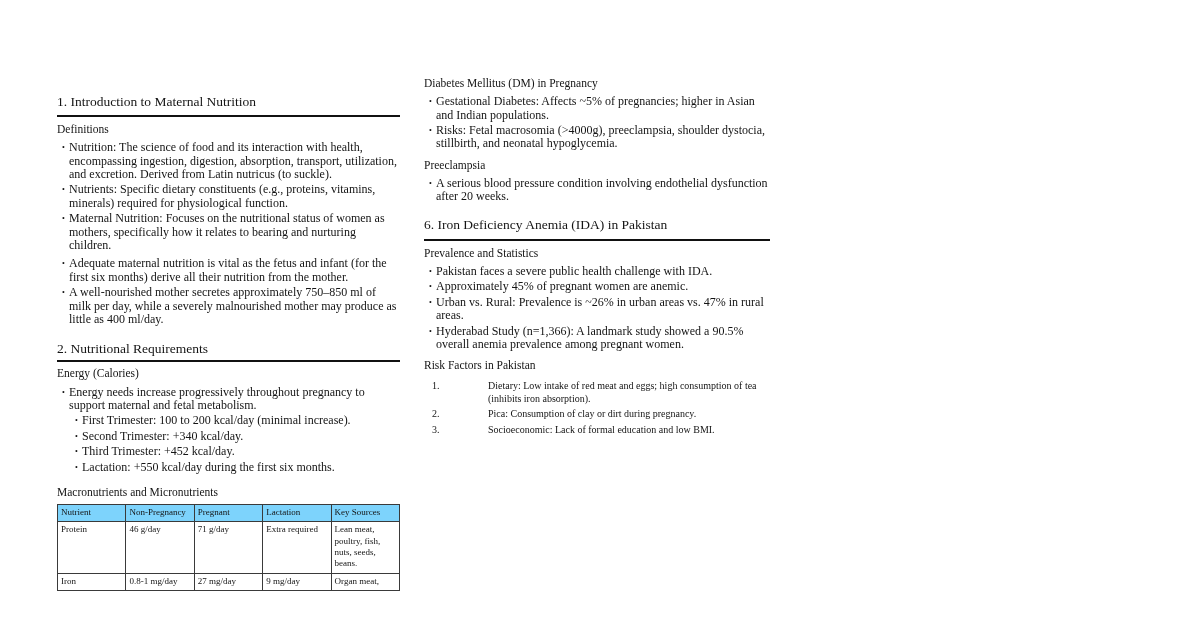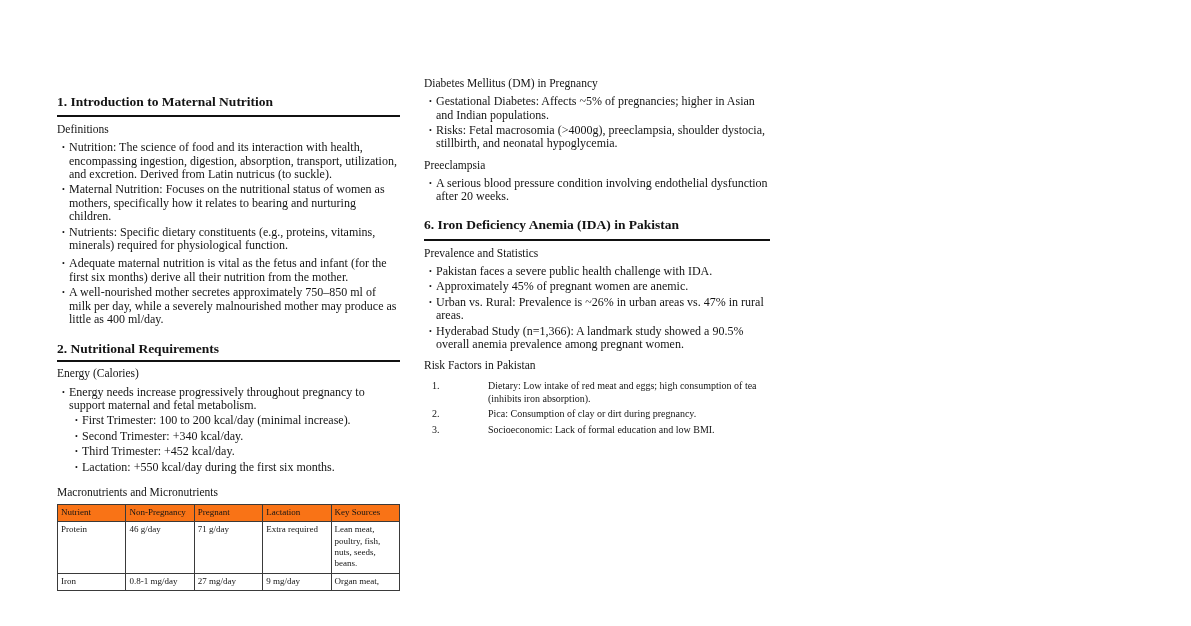--- a/index.html
+++ b/index.html
@@ -10,21 +10,21 @@
     overflow: hidden;
     position: relative;
     font-family: "Liberation Serif", serif;
     color: #141414;
   }
   .col { position: absolute; top: 72px; }
   .col-left  { left: 57px;  width: 343px; }
   .col-right { left: 424px; width: 346px; }
 
   h1.sec-title {
-    font-size: 13.5px; font-weight: 700;
+    font-size: 13.5px; font-weight: 400;
     line-height: 16.9px;
     margin: 0; padding: 0 0 4px 0;
     border-bottom: 2px solid #111111;
   }
   .col-left  h1.first  { margin-top: 22px; }
   .col-left  h1.mid    { margin-top: 15px; padding-bottom: 2px; }
   .col-right h1.mid    { margin-top: 13px; padding-bottom: 5px; }
 
   h2.sub-heading {
     font-size: 11.5px; font-weight: 400;
@@ -83,34 +83,34 @@
     font-size: 9px; line-height: 11.3px;
   }
   table.nutrient-table th, table.nutrient-table td {
     border: 1px solid #3a3a3a;
     padding: 2px 3px 3px 3px;
     text-align: left;
     vertical-align: top;
     font-weight: 400;
     width: 20%;
   }
-  table.nutrient-table thead th { background: #f97316; }
+  table.nutrient-table thead th { background: #7dd3fc; }
 </style>
 </head>
 <body>
 
 <div class="col col-left">
 
   <h1 class="sec-title first">1. Introduction to Maternal Nutrition</h1>
 
   <h2 class="sub-heading tight">Definitions</h2>
   <ul class="bullets">
     <li>Nutrition: The science of food and its interaction with health, encompassing ingestion, digestion, absorption, transport, utilization, and excretion. Derived from Latin nutricus (to suckle).</li>
+    <li>Nutrients: Specific dietary constituents (e.g., proteins, vitamins, minerals) required for physiological function.</li>
     <li>Maternal Nutrition: Focuses on the nutritional status of women as mothers, specifically how it relates to bearing and nurturing children.</li>
-    <li>Nutrients: Specific dietary constituents (e.g., proteins, vitamins, minerals) required for physiological function.</li>
   </ul>
 
   <ul class="bullets">
     <li>Adequate maternal nutrition is vital as the fetus and infant (for the first six months) derive all their nutrition from the mother.</li>
     <li>A well-nourished mother secretes approximately 750–850 ml of milk per day, while a severely malnourished mother may produce as little as 400 ml/day.</li>
   </ul>
 
   <h1 class="sec-title mid">2. Nutritional Requirements</h1>
 
   <h2 class="sub-heading first-in-col">Energy (Calories)</h2>

